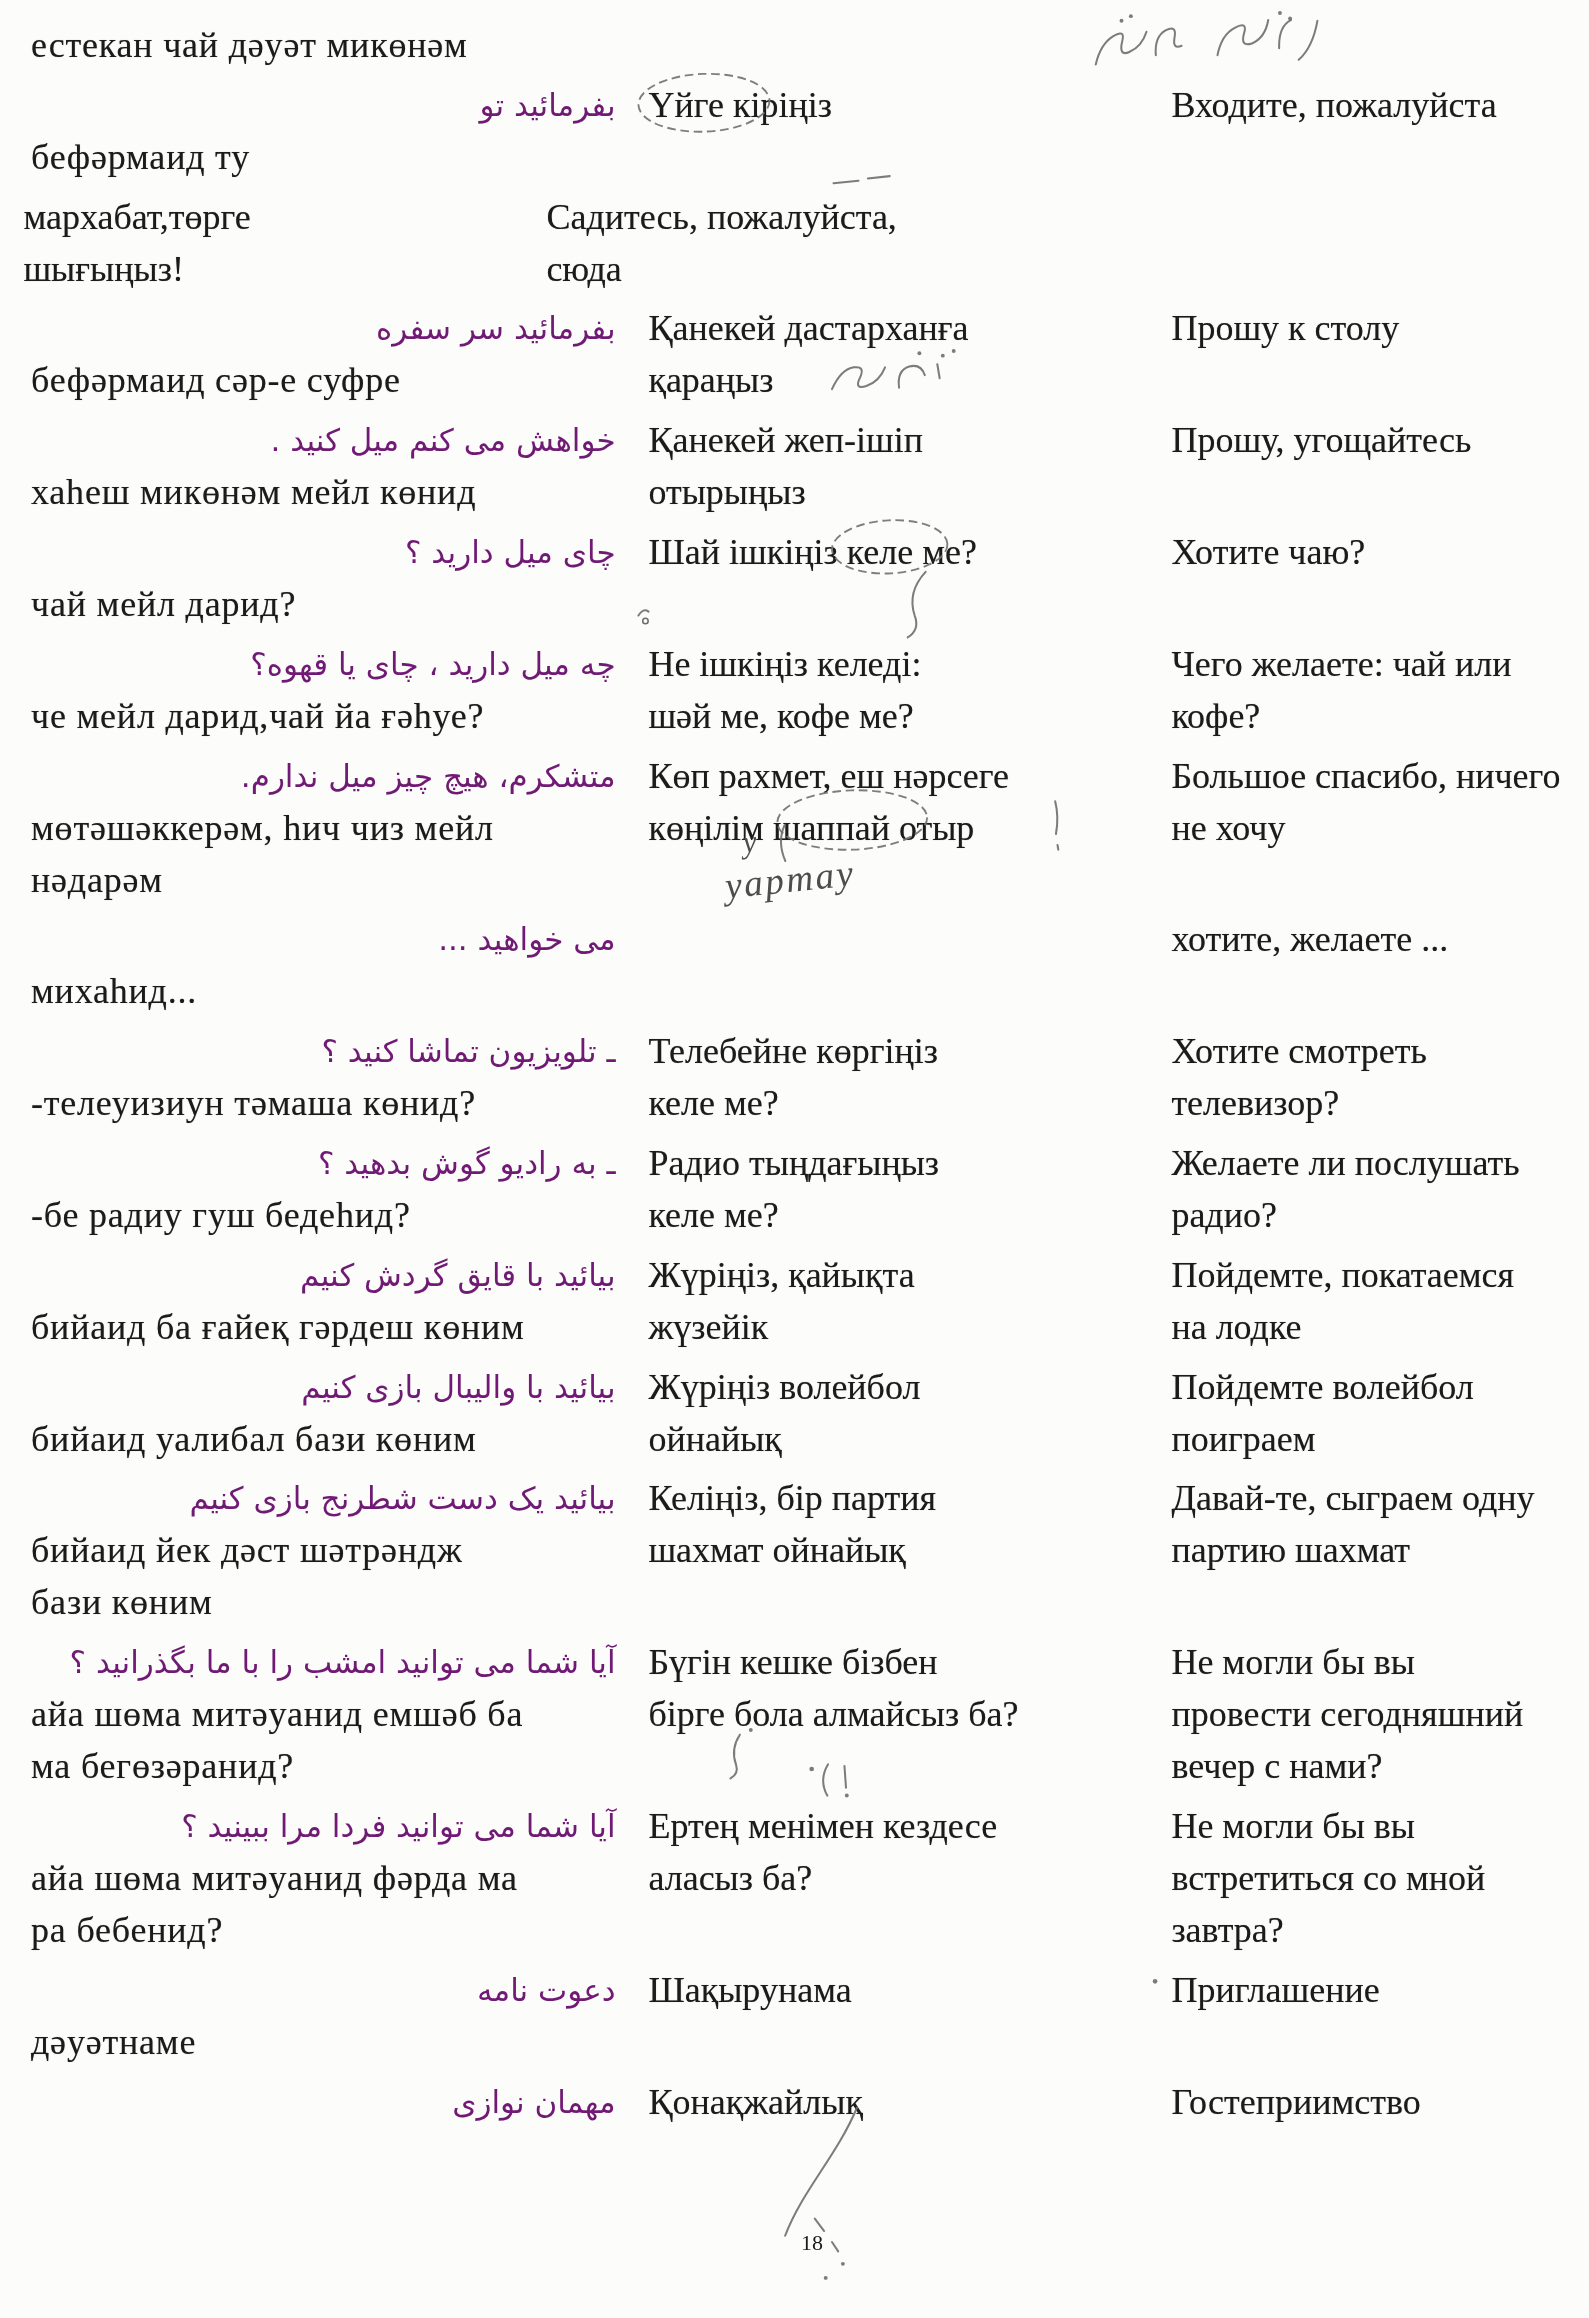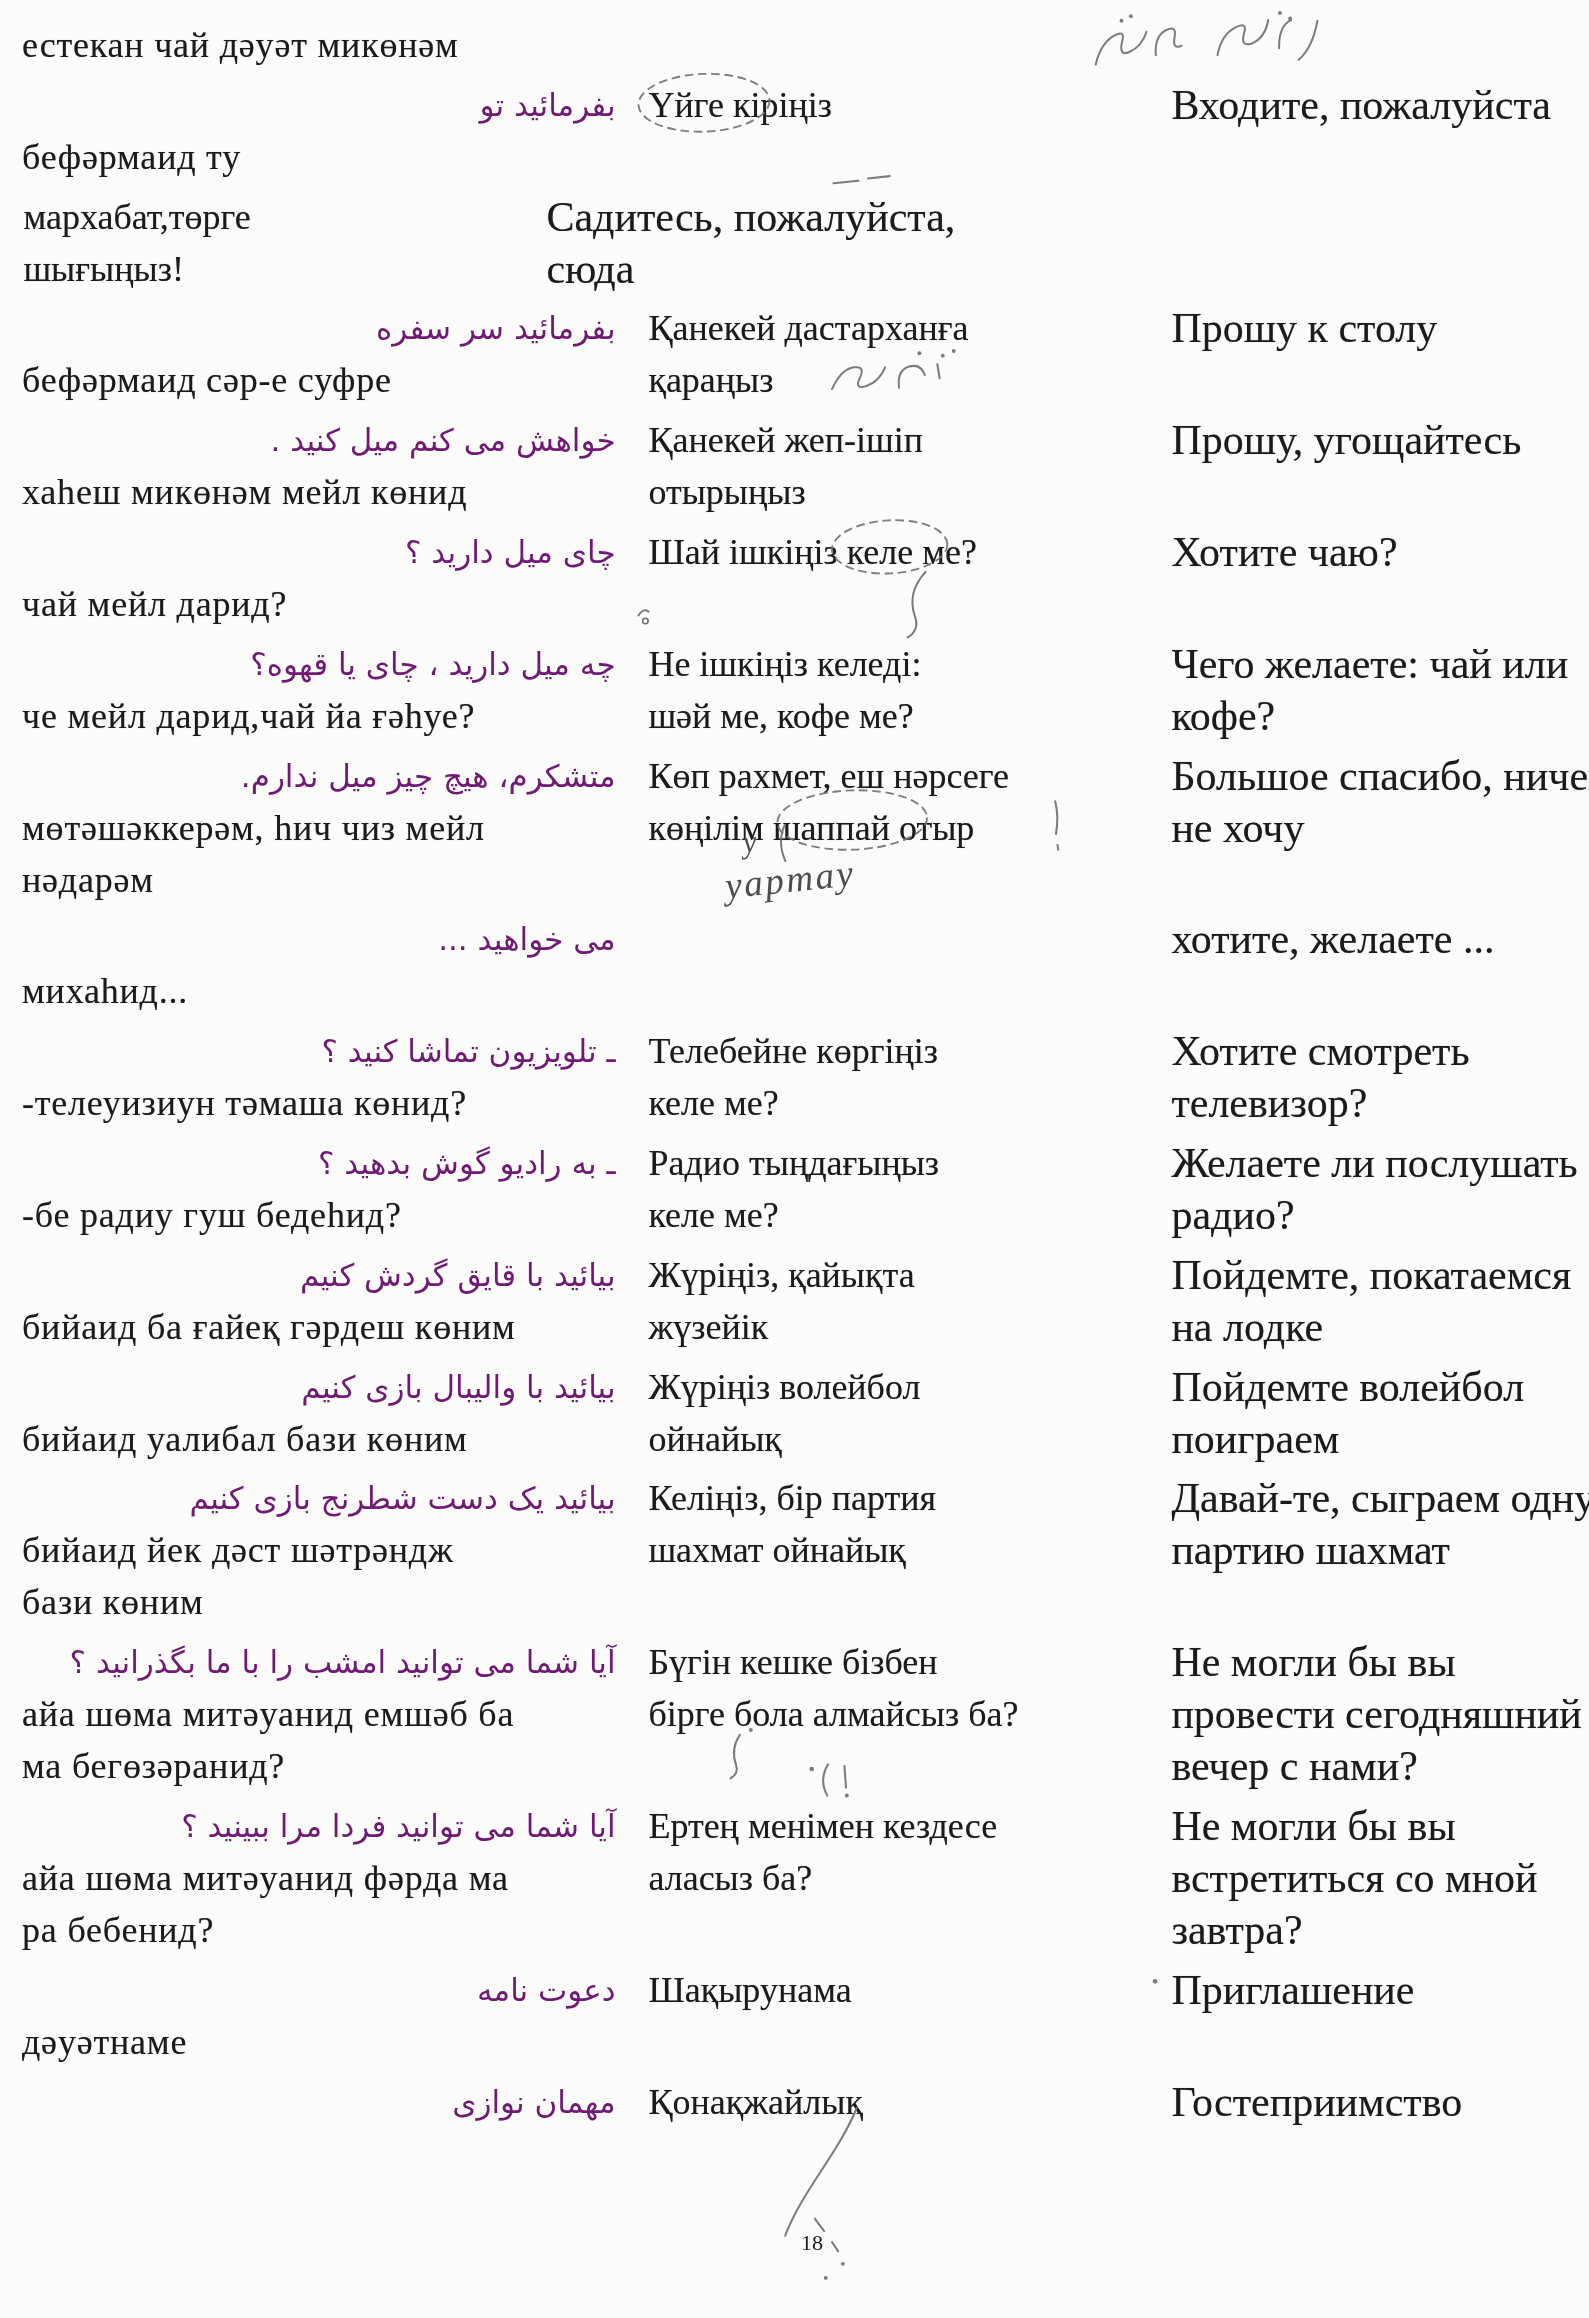--- a/index.html
+++ b/index.html
@@ -18,35 +18,35 @@
     direction:rtl;
     text-align:right;
     padding-right:9.4px;
     font-family:"DejaVu Sans", sans-serif;
     font-size:31px;
     line-height:52px;
     color:#701a75;
     white-space:pre;
   }
   .translit{
-    padding-left:22px;
+    padding-left:31px;
     font-size:36px;
     letter-spacing:0.8px;
     line-height:52px;
     white-space:pre;
   }
   .col-kz{
     width:523px;flex:none;box-sizing:border-box;
     padding-left:23.4px;
     font-size:36px;line-height:52px;white-space:pre;
   }
   .col-ru{
     width:442px;flex:none;box-sizing:border-box;
     padding-left:23.4px;
-    font-size:42px;line-height:52px;white-space:pre;
+    font-size:36px;line-height:52px;white-space:pre;
   }
   .translit,.col-kz,.col-ru{
     text-shadow:0 0 0.8px rgba(20,20,20,.45);
   }
   .page-number{
     position:absolute;left:801px;top:2230px;
     font-size:22px;color:#1b1b1b;
   }
   svg.overlay{
     position:absolute;left:0;top:0;width:1589px;height:2319px;

